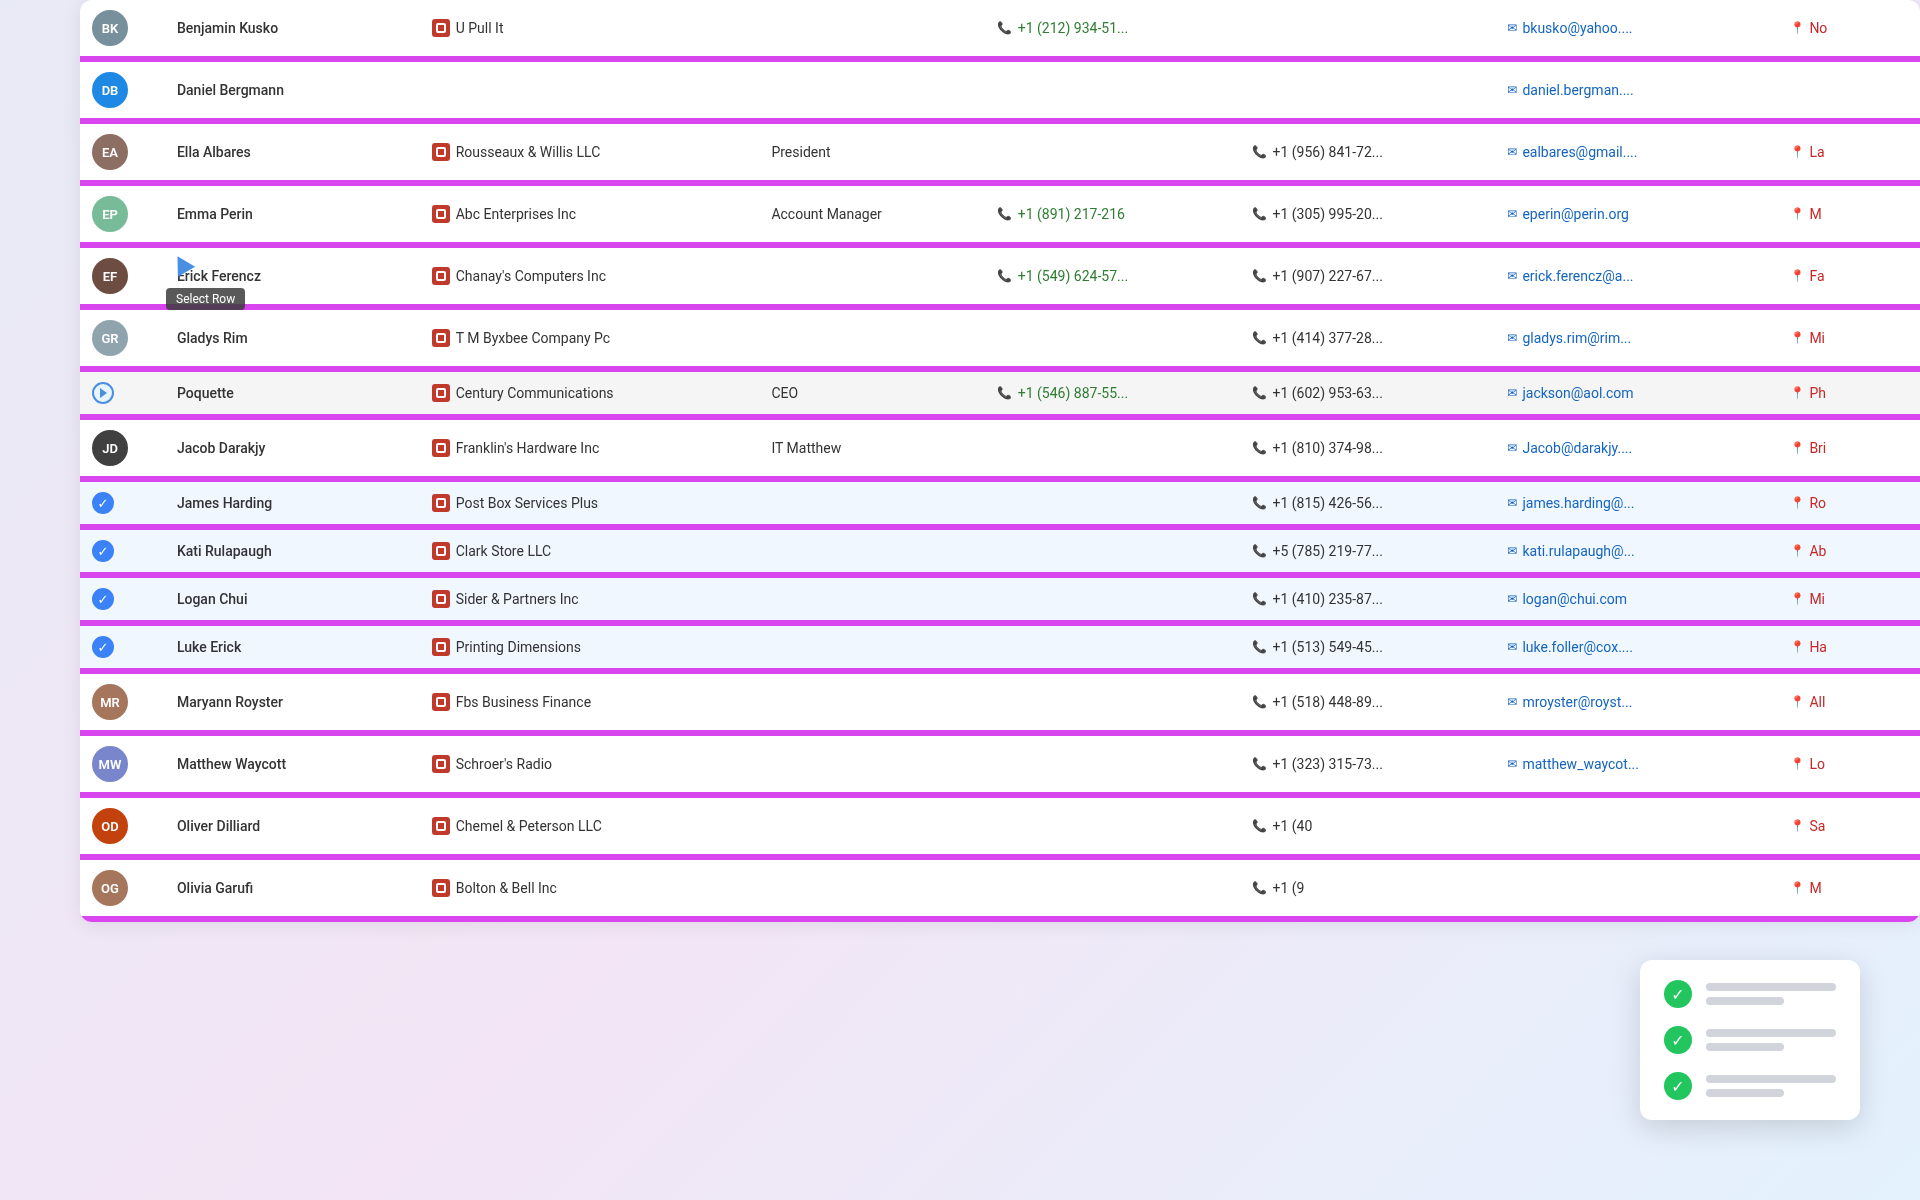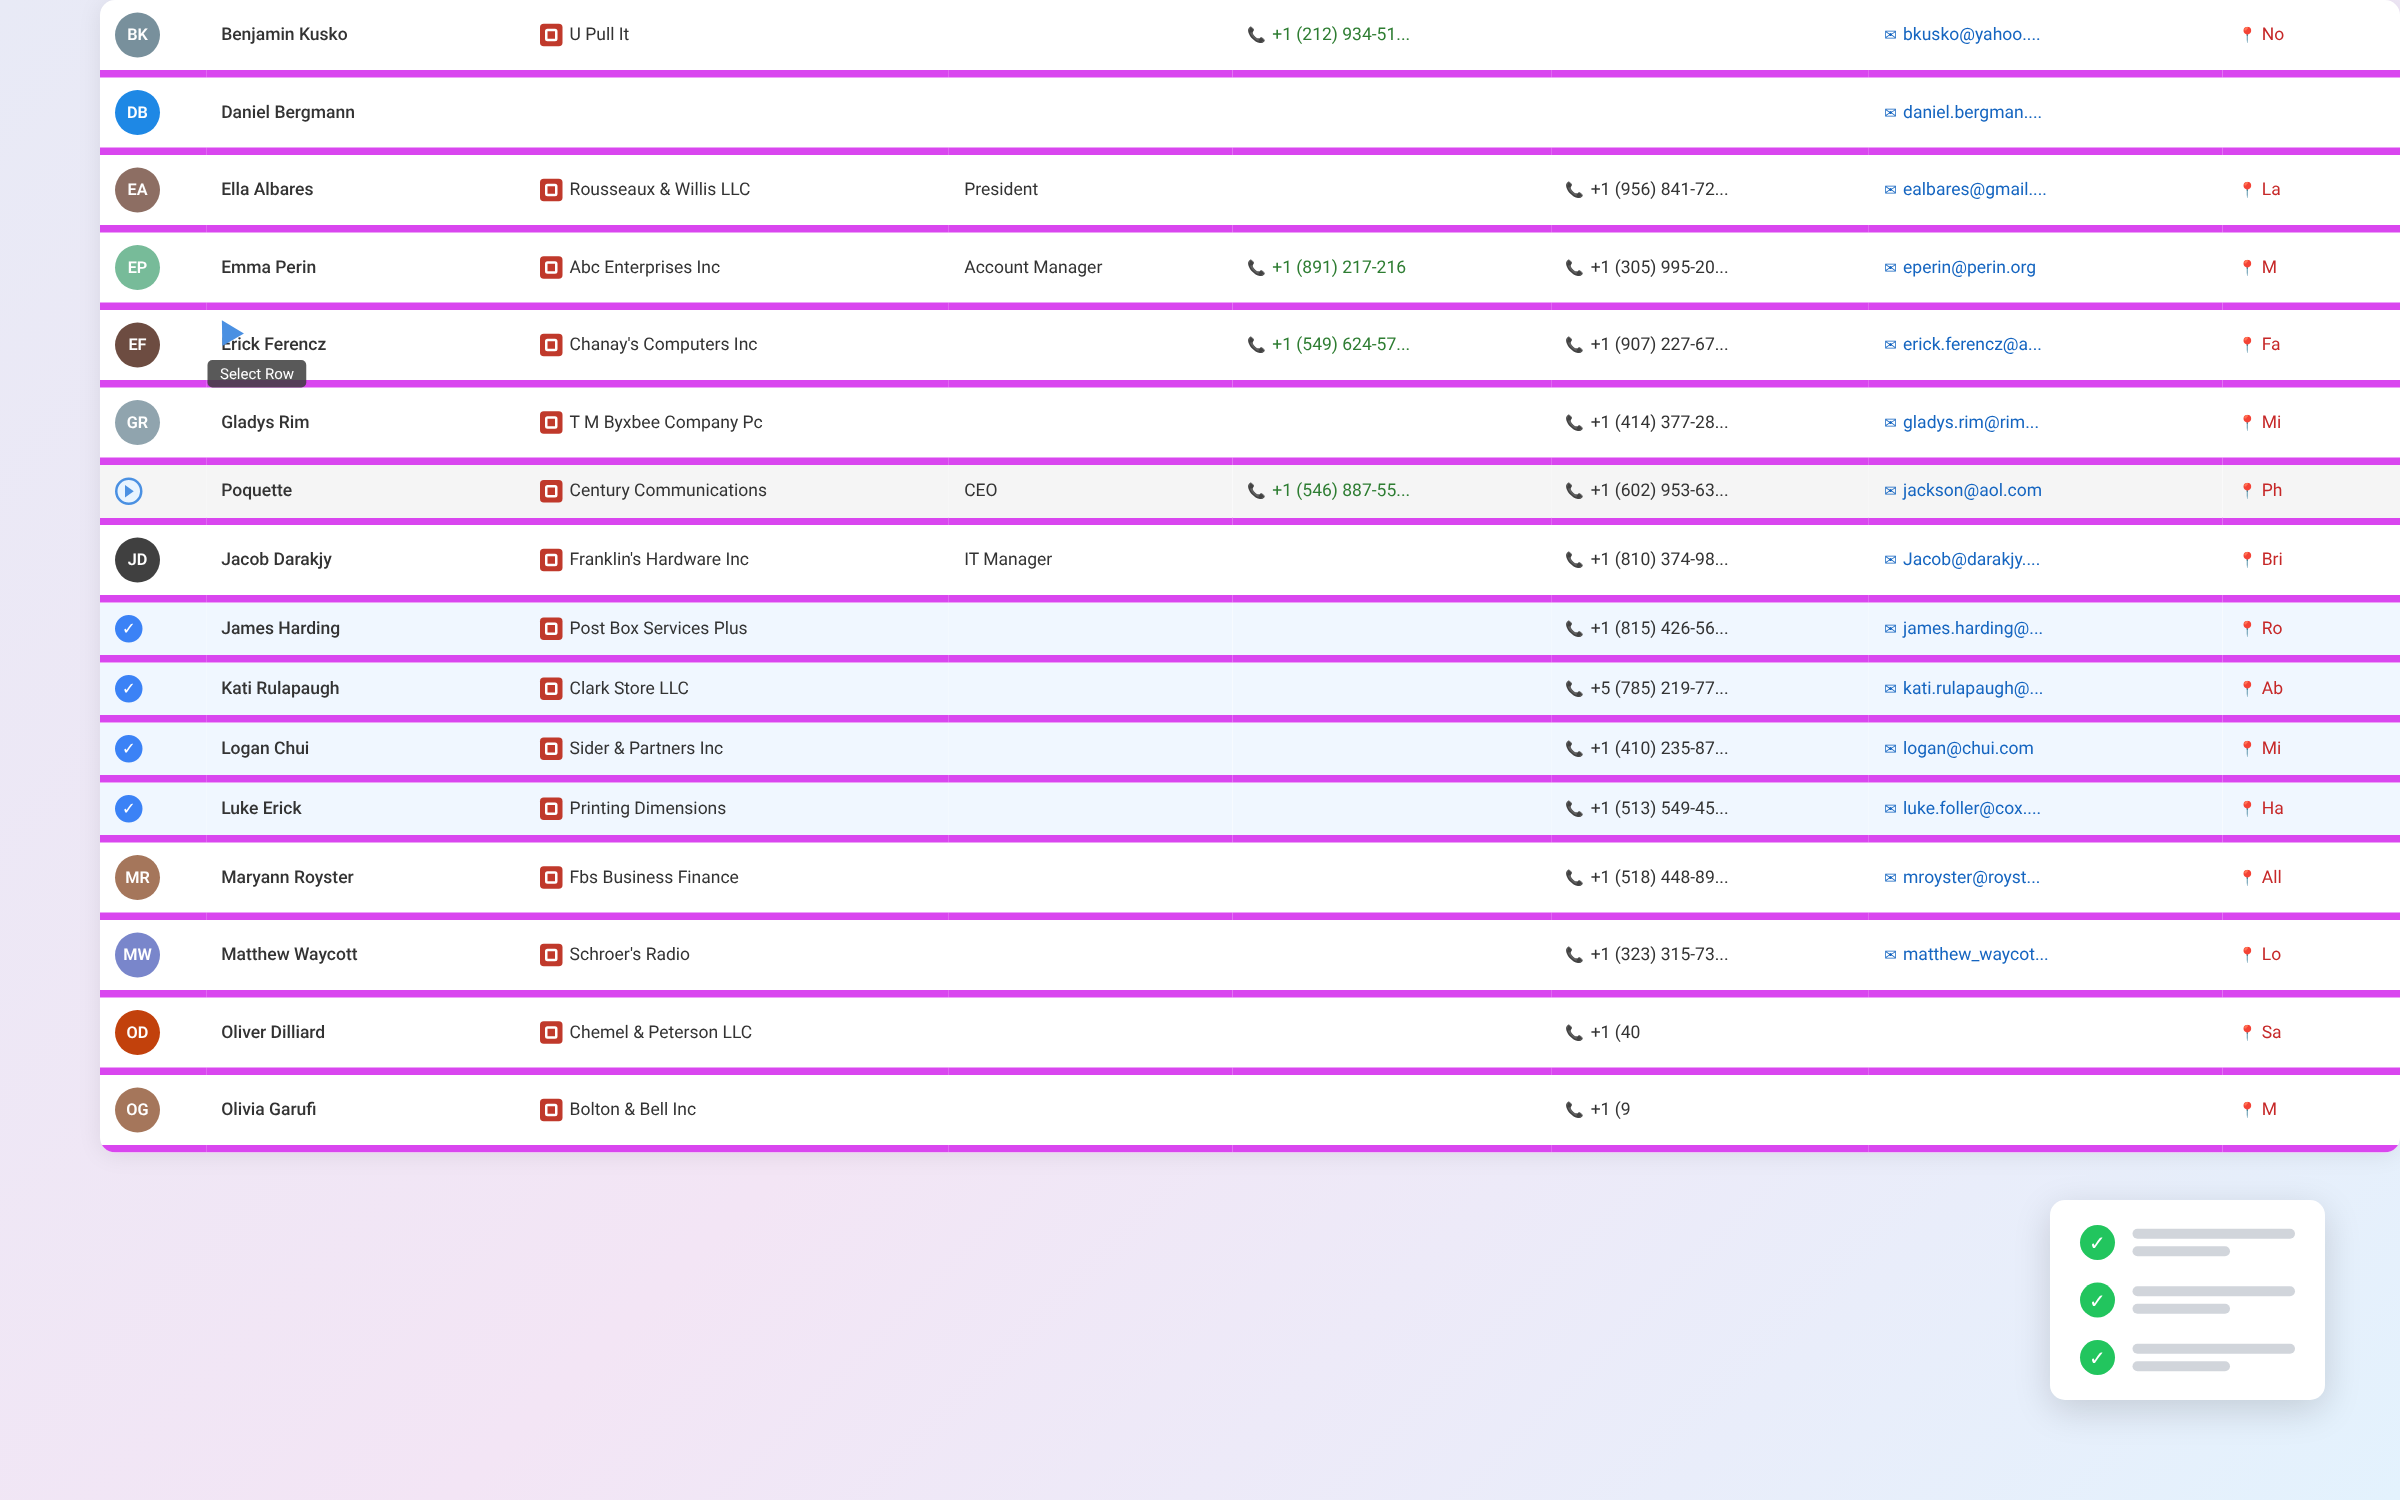--- a/index.html
+++ b/index.html
@@ -474,21 +474,21 @@
           <tr>
     <td class="select-cell">
               <div class="avatar-initials" style="background:#404040">JD</div>
             </td>
     <td class="name-cell">Jacob Darakjy</td>
     <td class="company-cell">
               <a class="company-link" href="#"><span class="company-icon">
                   <span class="company-icon-inner"></span>
                 </span>Franklin's Hardware Inc</a>
             </td>
-    <td class="title-cell">IT Manager</td>
+    <td class="title-cell">IT Matthew</td>
     <td class="phone-cell"></td>
     <td class="phone2-cell">
               <span class="phone-link" style="color:#333">
     <span style="font-size:12px;">📞</span>
     <span>+1 (810) 374-98...</span>
   </span>
             </td>
     <td class="email-cell">
               <span class="email-link">
     <span style="font-size:12px;">✉</span>

